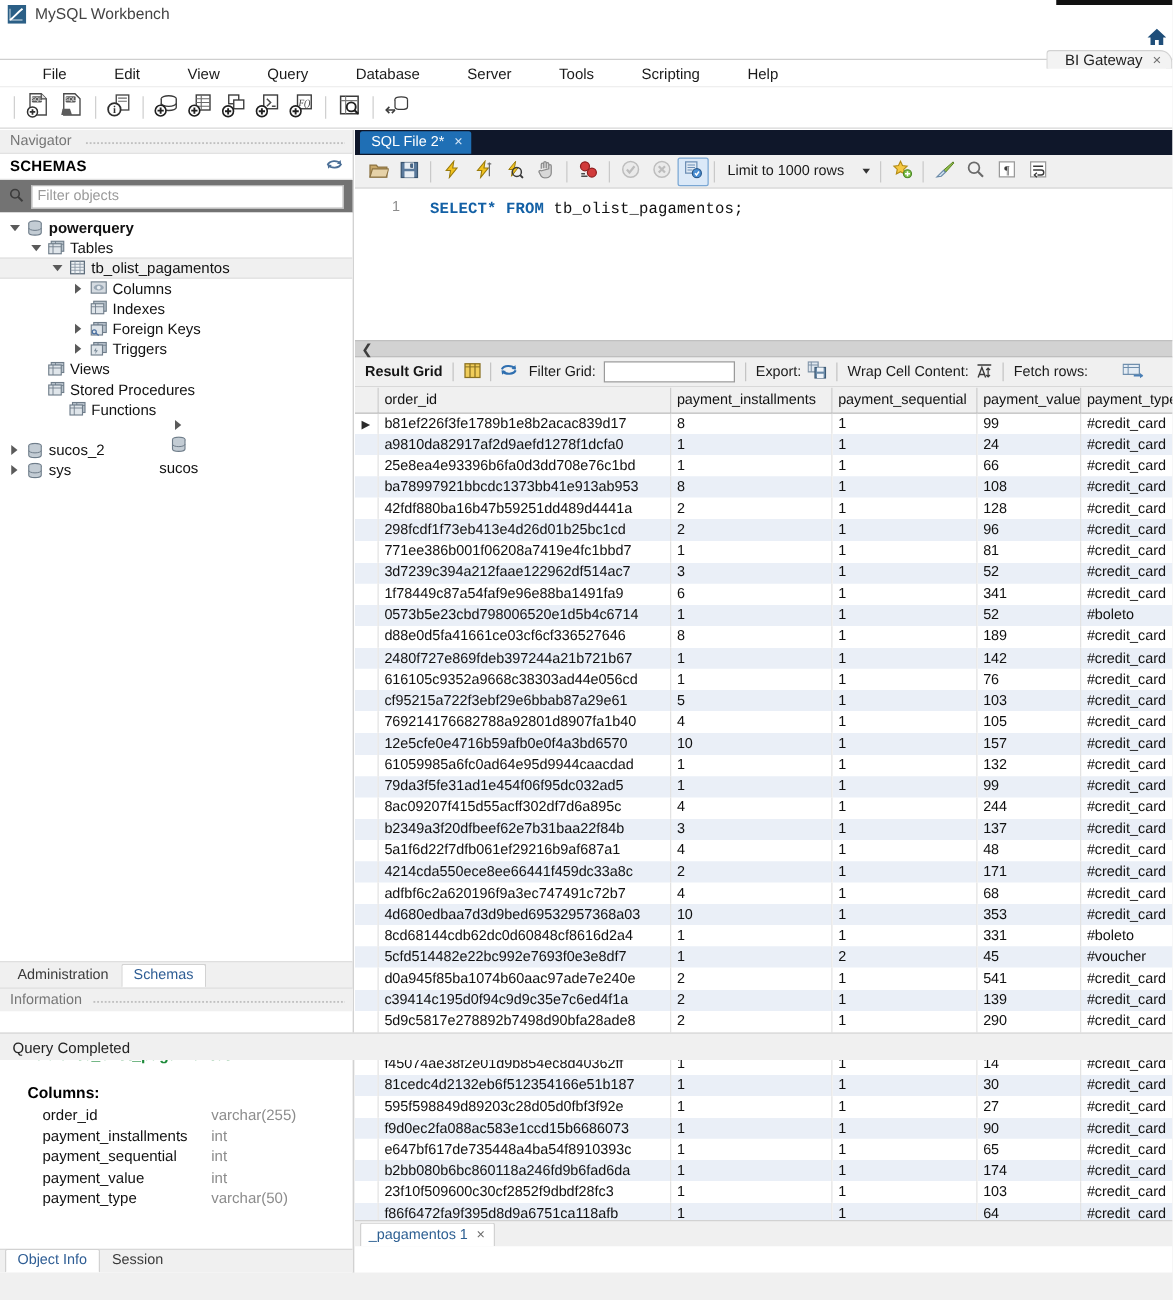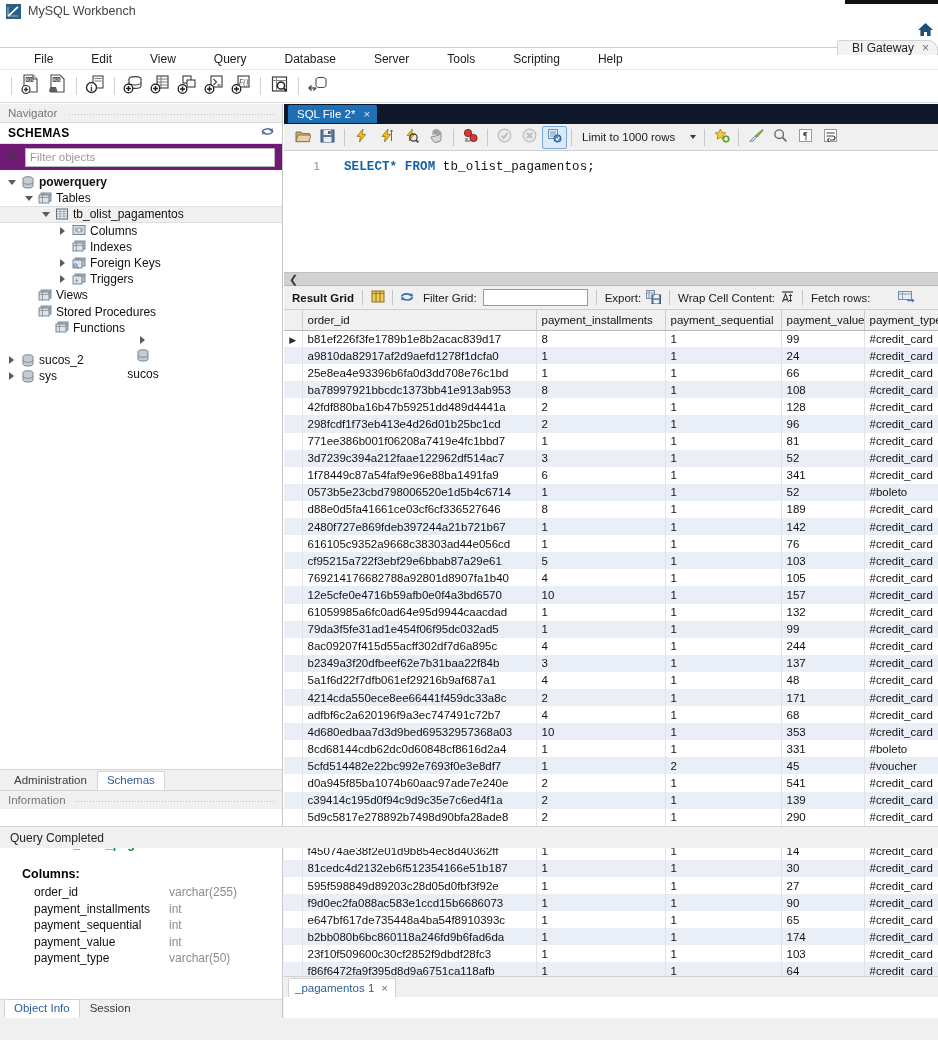--- a/index.html
+++ b/index.html
@@ -81,21 +81,21 @@
     background-image: radial-gradient(circle, #c0c0c0 0.7px, transparent 0.9px);
     background-size: 3px 3px;
   }
   .schemas-hdr {
     height: 22px; background: #fff; display: flex; align-items: center;
     justify-content: space-between; padding: 0 8px;
     border-top: 1px solid #d9d9d9; border-bottom: 1px solid #e2e2e2;
   }
   .schemas-hdr b { font-size: 12px; letter-spacing: .2px; }
   .filter-row {
-    height: 26px; background: #701a75; display: flex; align-items: center;
+    height: 26px; background: #737373; display: flex; align-items: center;
     padding: 0 7px; gap: 6px;
   }
   .filter-input {
     flex: 1; height: 19px; border: 1px solid #b6b6b6; background: #fff;
     font-size: 11.5px; padding: 0 4px; color: #9a9a9a;
     font-family: "Liberation Sans", sans-serif;
   }
   .filter-input::placeholder { color: #9a9a9a; }
   .tree {
     flex: 1; background: #fff; overflow: hidden; padding-top: 4px;

